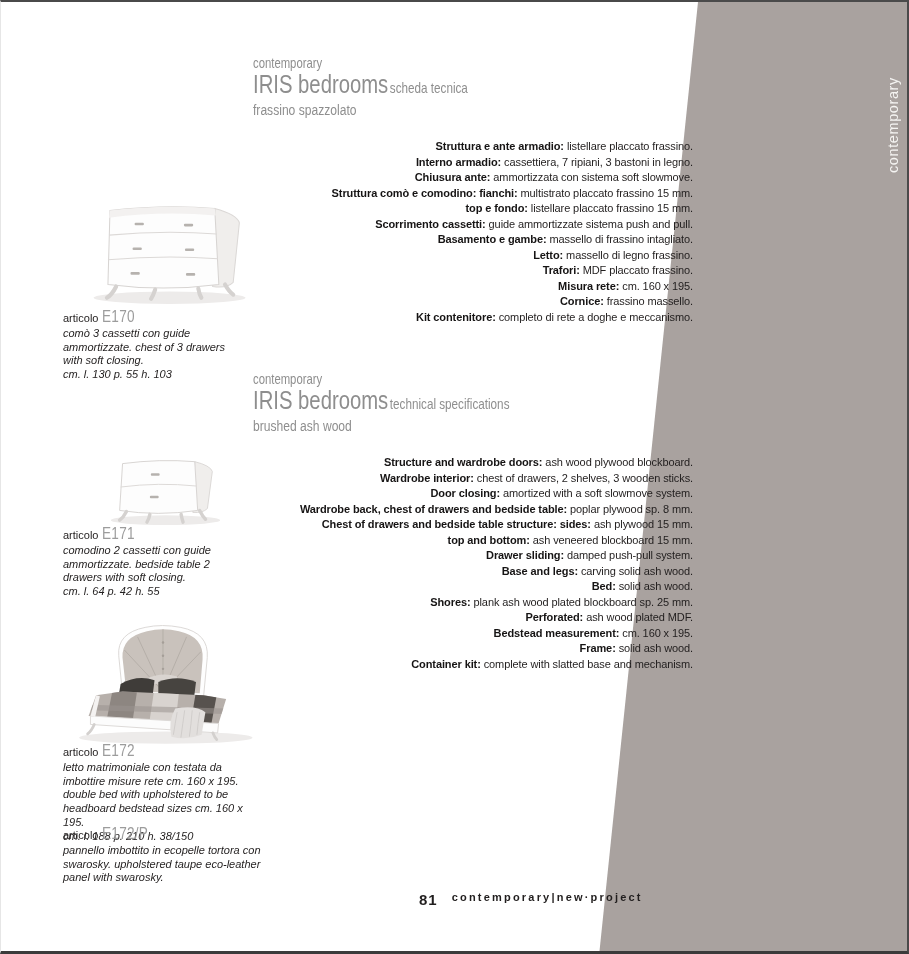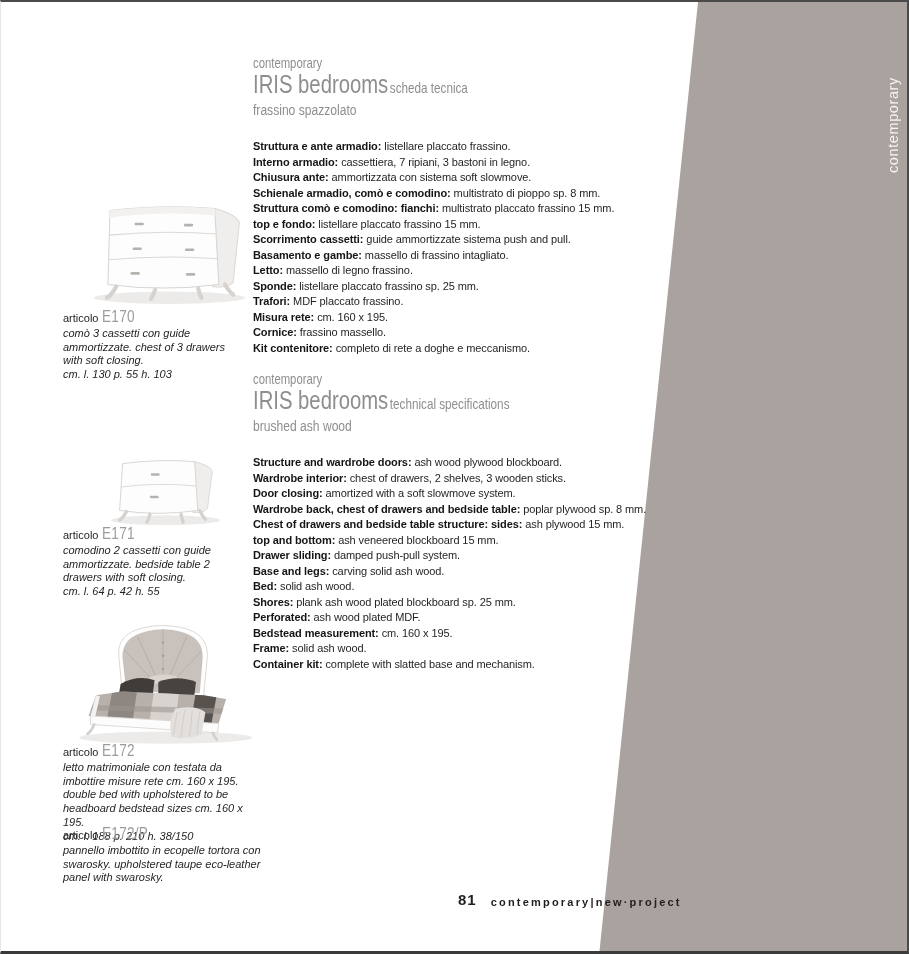--- a/index.html
+++ b/index.html
@@ -23,40 +23,40 @@
   
   .section{position:absolute;left:252px;width:440px;}
   .sec1{top:54px;} .sec2{top:370px;}
   .sec-head{transform:scaleX(.78);transform-origin:0 0;color:var(--heading-gray,#8e8e8e);white-space:nowrap;}
   .eyebrow{font-size:14.5px;line-height:15px;}
   .title-row{display:flex;align-items:baseline;gap:2px;line-height:27px;}
   .title{font-size:26px;letter-spacing:0;}
   .title-suffix{font-size:15px;}
   .subtitle{font-size:15.5px;line-height:16px;margin-top:1px;}
   .spec-lines{margin-top:21px;}
-  .spec{margin:0;font-size:11px;line-height:15.5px;white-space:nowrap;letter-spacing:-.1px;}
+  .spec{margin:0;font-size:11px;line-height:15.5px;white-space:nowrap;letter-spacing:-.1px;text-align:right;}
   .spec b{font-weight:700;color:#161414;}
   
   .article{position:absolute;font-size:11px;line-height:13.8px;}
   .art-head{display:flex;align-items:baseline;gap:4px;margin-bottom:1px;}
   .art-prefix{font-weight:400;font-size:11px;}
   .art-code{font-size:16px;color:#9c9c9c;transform:scaleX(.85);transform-origin:0 80%;letter-spacing:.3px;}
   .art-desc,.art-dim{margin:0;font-style:italic;}
   .a-e170{left:62px;top:308px;width:176px;}
   .a-e171{left:62px;top:525px;width:176px;}
   .a-e172{left:62px;top:742px;width:200px;}
   .a-e172p{left:62px;top:825px;width:200px;}
   
   figure{margin:0;position:absolute;}
   .img-e170{left:82px;top:190px;width:170px;height:115px;}
   .img-e171{left:94px;top:446px;width:140px;height:80px;}
   .img-e172{left:56px;top:616px;width:212px;height:130px;}
   figure svg{width:100%;height:100%;display:block;}
   
-  .footer{position:absolute;left:418px;top:889px;display:flex;align-items:flex-end;gap:14px;margin-left:39px;}
+  .footer{position:absolute;left:418px;top:889px;display:flex;align-items:flex-start;gap:14px;}
   .pageno{font-size:15px;font-weight:700;letter-spacing:1px;}
   .footer-label{font-size:11px;font-weight:700;letter-spacing:2.2px;}
 </style>
 </head>
 <body>
 
 <div class="page">
 
   <div class="taupe"></div>
   <div class="spine">contemporary</div>
@@ -190,27 +190,25 @@
       <div class="title-row">
         <span class="title">IRIS bedrooms</span>
         <span class="title-suffix">scheda tecnica</span>
       </div>
       <div class="subtitle">frassino spazzolato</div>
     </div>
     <div class="spec-lines">
       <p class="spec"><b>Struttura e ante armadio:</b> <span>listellare placcato frassino.</span></p>
       <p class="spec"><b>Interno armadio:</b> <span>cassettiera, 7 ripiani, 3 bastoni in legno.</span></p>
       <p class="spec"><b>Chiusura ante:</b> <span>ammortizzata con sistema soft slowmove.</span></p>
-      <p class="spec"><b>Schienale armadio, comò e comodino:</b> <span>multistrato di pioppo sp. 8 mm.</span></p>
       <p class="spec"><b>Struttura comò e comodino: fianchi:</b> <span>multistrato placcato frassino 15 mm.</span></p>
       <p class="spec"><b>top e fondo:</b> <span>listellare placcato frassino 15 mm.</span></p>
       <p class="spec"><b>Scorrimento cassetti:</b> <span>guide ammortizzate sistema push and pull.</span></p>
       <p class="spec"><b>Basamento e gambe:</b> <span>massello di frassino intagliato.</span></p>
       <p class="spec"><b>Letto:</b> <span>massello di legno frassino.</span></p>
-      <p class="spec"><b>Sponde:</b> <span>listellare placcato frassino sp. 25 mm.</span></p>
       <p class="spec"><b>Trafori:</b> <span>MDF placcato frassino.</span></p>
       <p class="spec"><b>Misura rete:</b> <span>cm. 160 x 195.</span></p>
       <p class="spec"><b>Cornice:</b> <span>frassino massello.</span></p>
       <p class="spec"><b>Kit contenitore:</b> <span>completo di rete a doghe e meccanismo.</span></p>
     </div>
   </section>
 
   <section class="section sec2">
     <div class="sec-head">
       <div class="eyebrow">contemporary</div>

